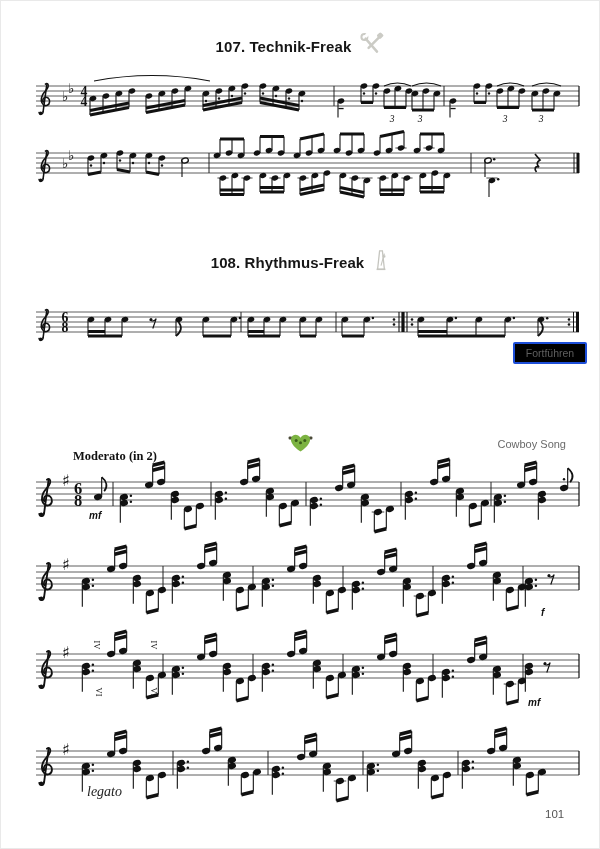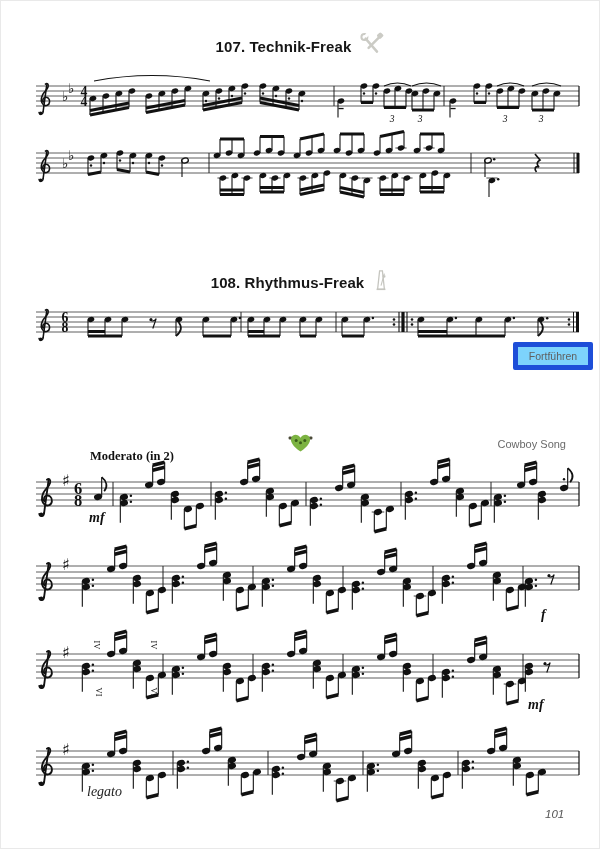--- a/index.html
+++ b/index.html
@@ -3,28 +3,28 @@
 <meta charset="utf-8">
 <style>
   html,body{margin:0;padding:0;background:#ffffff;}
   .page{position:relative;width:600px;height:849px;background:#ffffff;overflow:hidden;
         font-family:"Liberation Sans",sans-serif;border:1px solid #e9e9e9;box-sizing:border-box;}
   .title-row{position:absolute;left:0;width:100%;display:flex;justify-content:center;
              align-items:center;gap:9px;}
   .title-text{font-weight:bold;font-size:15px;color:#161616;letter-spacing:.1px;}
   #notation-svg{position:absolute;left:0;top:0;}
   .overlay{position:absolute;white-space:nowrap;}
-  .dyn{font-family:Liberation Serif, serif;font-style:italic;font-weight:bold;
-       font-size:14px;color:#111;}
+  .dyn{font-family:Liberation Sans, sans-serif;font-style:italic;font-weight:bold;
+       font-size:10px;color:#111;}
   .expr{font-family:"Liberation Serif",serif;font-style:italic;font-size:14px;color:#222;}
   .tempo{font-family:"Liberation Serif",serif;font-weight:bold;font-size:12.5px;color:#111;}
   .credit{font-size:11px;color:#6a6a6a;}
-  .pagenum{font-size:11.5px;color:#555;font-style:italic;}
+  .pagenum{font-size:11.5px;color:#555;}
   .fort-btn{display:flex;align-items:center;justify-content:center;
-            width:70px;height:18px;border:5px solid #1d4ed8;background:#7dd3fc;
+            width:70px;height:18px;border:2px solid #1d4ed8;background:#000000;
             color:#5f5f5f;font-size:10.5px;border-radius:2px;cursor:pointer;}
 </style>
 </head>
 <body>
 
 <div class="page">
 
   <svg id="notation-svg" width="600" height="849">
       <line x1="35" y1="85" x2="578" y2="85" stroke="#4c4c4c" stroke-width="0.9"></line>
       <line x1="35" y1="90" x2="578" y2="90" stroke="#4c4c4c" stroke-width="0.9"></line>
@@ -860,21 +860,21 @@
       <svg width="24" height="24" viewBox="0 0 24 24">
         <circle cx="4.4" cy="5" r="3" fill="none" stroke="#cbcbc5" stroke-width="2"></circle>
         <rect x="3.4" y="0.2" width="3.2" height="4.2" fill="#ffffff" transform="rotate(40 4.4 5)"></rect>
         <line x1="5.6" y1="6.6" x2="17" y2="19.6" stroke="#cbcbc5" stroke-width="2.5" stroke-linecap="round"></line>
         <line x1="19.8" y1="4.6" x2="8.6" y2="15.8" stroke="#cbcbc5" stroke-width="2.5" stroke-linecap="round"></line>
         <rect x="17.6" y="0.9" width="5.2" height="5.4" rx="1.5" fill="#cbcbc5" transform="rotate(45 20.2 3.6)"></rect>
       </svg>
     </span>
   </div>
 
-  <div class="title-row" style="top:268px;">
+  <div class="title-row" style="top:248px;">
     <span class="title-text">108. Rhythmus-Freak</span>
     <span>
       <svg width="16" height="22" viewBox="0 0 16 22">
         <path d="M4.6 20.3 L6.6 1.8 L9.4 1.8 L11.4 20.3 Z" fill="none" stroke="#c5c5bf" stroke-width="1.3"></path>
         <line x1="3.6" y1="20.3" x2="12.4" y2="20.3" stroke="#c5c5bf" stroke-width="1.6"></line>
         <line x1="8" y1="16.6" x2="11.4" y2="4.6" stroke="#c5c5bf" stroke-width="1.1"></line>
         <rect x="9.6" y="6.2" width="2.8" height="2.2" fill="#c5c5bf" transform="rotate(16 11 7.3)"></rect>
       </svg>
     </span>
   </div>
@@ -885,21 +885,21 @@
         <rect x="0.6" y="4.6" width="3.4" height="2.8" rx="1" fill="#4a4a38"></rect>
         <rect x="21" y="4.6" width="3.4" height="2.8" rx="1" fill="#4a4a38"></rect>
         <path d="M12.5 19.6 C5 14.2 1.6 9.4 3.4 5.4 C5.2 1.6 10.2 2 12.5 5.8 C14.8 2 19.8 1.6 21.6 5.4 C23.4 9.4 20 14.2 12.5 19.6 Z" fill="#7cb342"></path>
         <circle cx="8.2" cy="8.4" r="1.5" fill="#3a5d1a"></circle>
         <circle cx="12.5" cy="10.8" r="1.5" fill="#3a5d1a"></circle>
         <circle cx="16.8" cy="8.4" r="1.5" fill="#3a5d1a"></circle>
       </svg>
     </span>
   </div>
 
-  <div class="overlay tempo" style="left:89px;top:448px;">Moderato (in 2)</div>
+  <div class="overlay tempo" style="left:72px;top:448px;">Moderato (in 2)</div>
   <div class="overlay credit" style="right:33px;top:437px;">Cowboy Song</div>
   <div class="overlay dyn" style="left:88px;top:509px;">mf</div>
   <div class="overlay dyn" style="left:540px;top:606px;">f</div>
   <div class="overlay dyn" style="left:527px;top:696px;">mf</div>
   <div class="overlay expr" style="left:86px;top:783px;">legato</div>
 
   <div class="overlay fort-btn" style="left:512px;top:341px;">Fortführen</div>
 
   <div class="overlay pagenum" style="left:544px;top:807px;">101</div>
 

